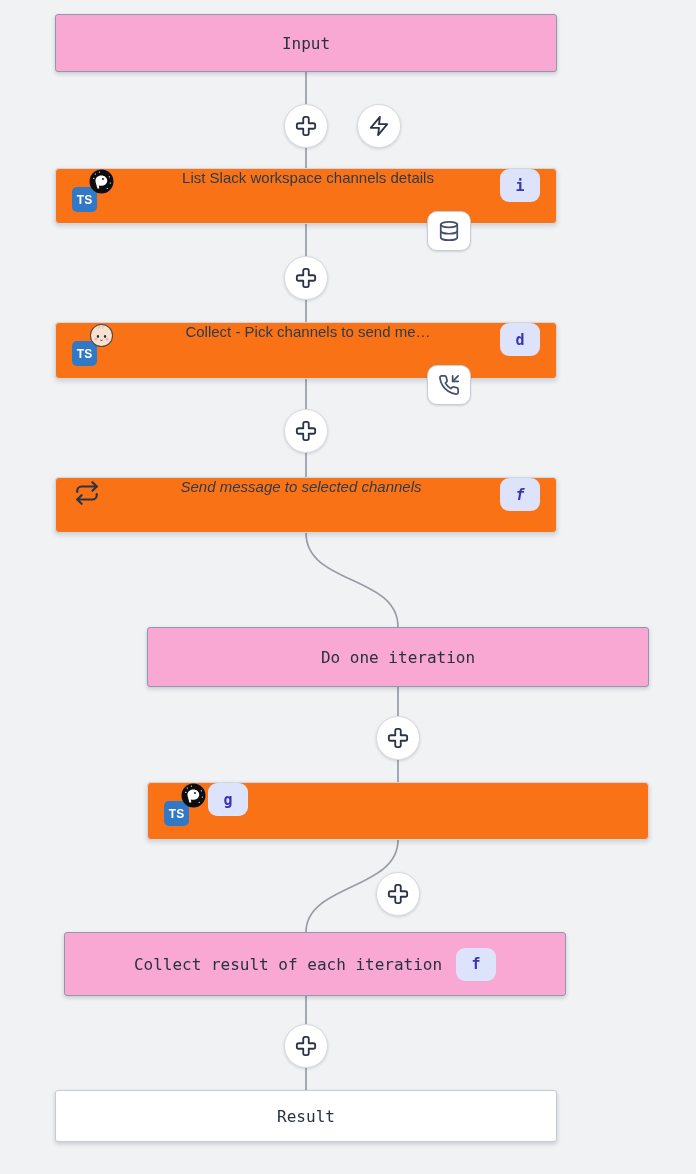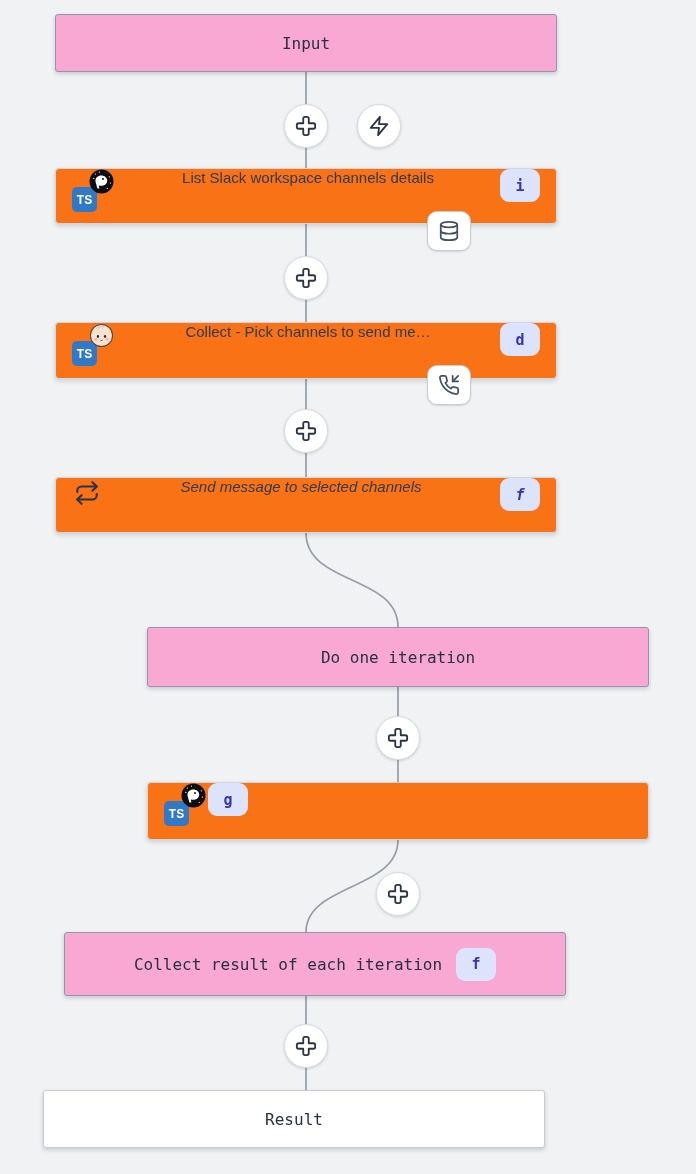--- a/index.html
+++ b/index.html
@@ -238,17 +238,17 @@
     <span>Collect result of each iteration</span>
     <span class="badge">f</span>
   </div>
 
   <div class="circle-btn" style="left:284px;top:1024px;">
     <svg class="stroke-ico" width="22" height="22" viewBox="0 0 24 24">
       <path d="M11 2a2 2 0 0 0-2 2v5H4a2 2 0 0 0-2 2v2a2 2 0 0 0 2 2h5v5a2 2 0 0 0 2 2h2a2 2 0 0 0 2-2v-5h5a2 2 0 0 0 2-2v-2a2 2 0 0 0-2-2h-5V4a2 2 0 0 0-2-2h-2z"></path>
     </svg>
   </div>
 
-  <div class="vbox" style="left:43px;top:1090px;width:502px;height:58px;background:#ffffff;border-color:#c7ccd4;">
+  <div class="vbox" style="left:55px;top:1090px;width:502px;height:52px;background:#ffffff;border-color:#c7ccd4;">
     <span>Result</span>
   </div>
 
 </div>
 
 </body></html>

